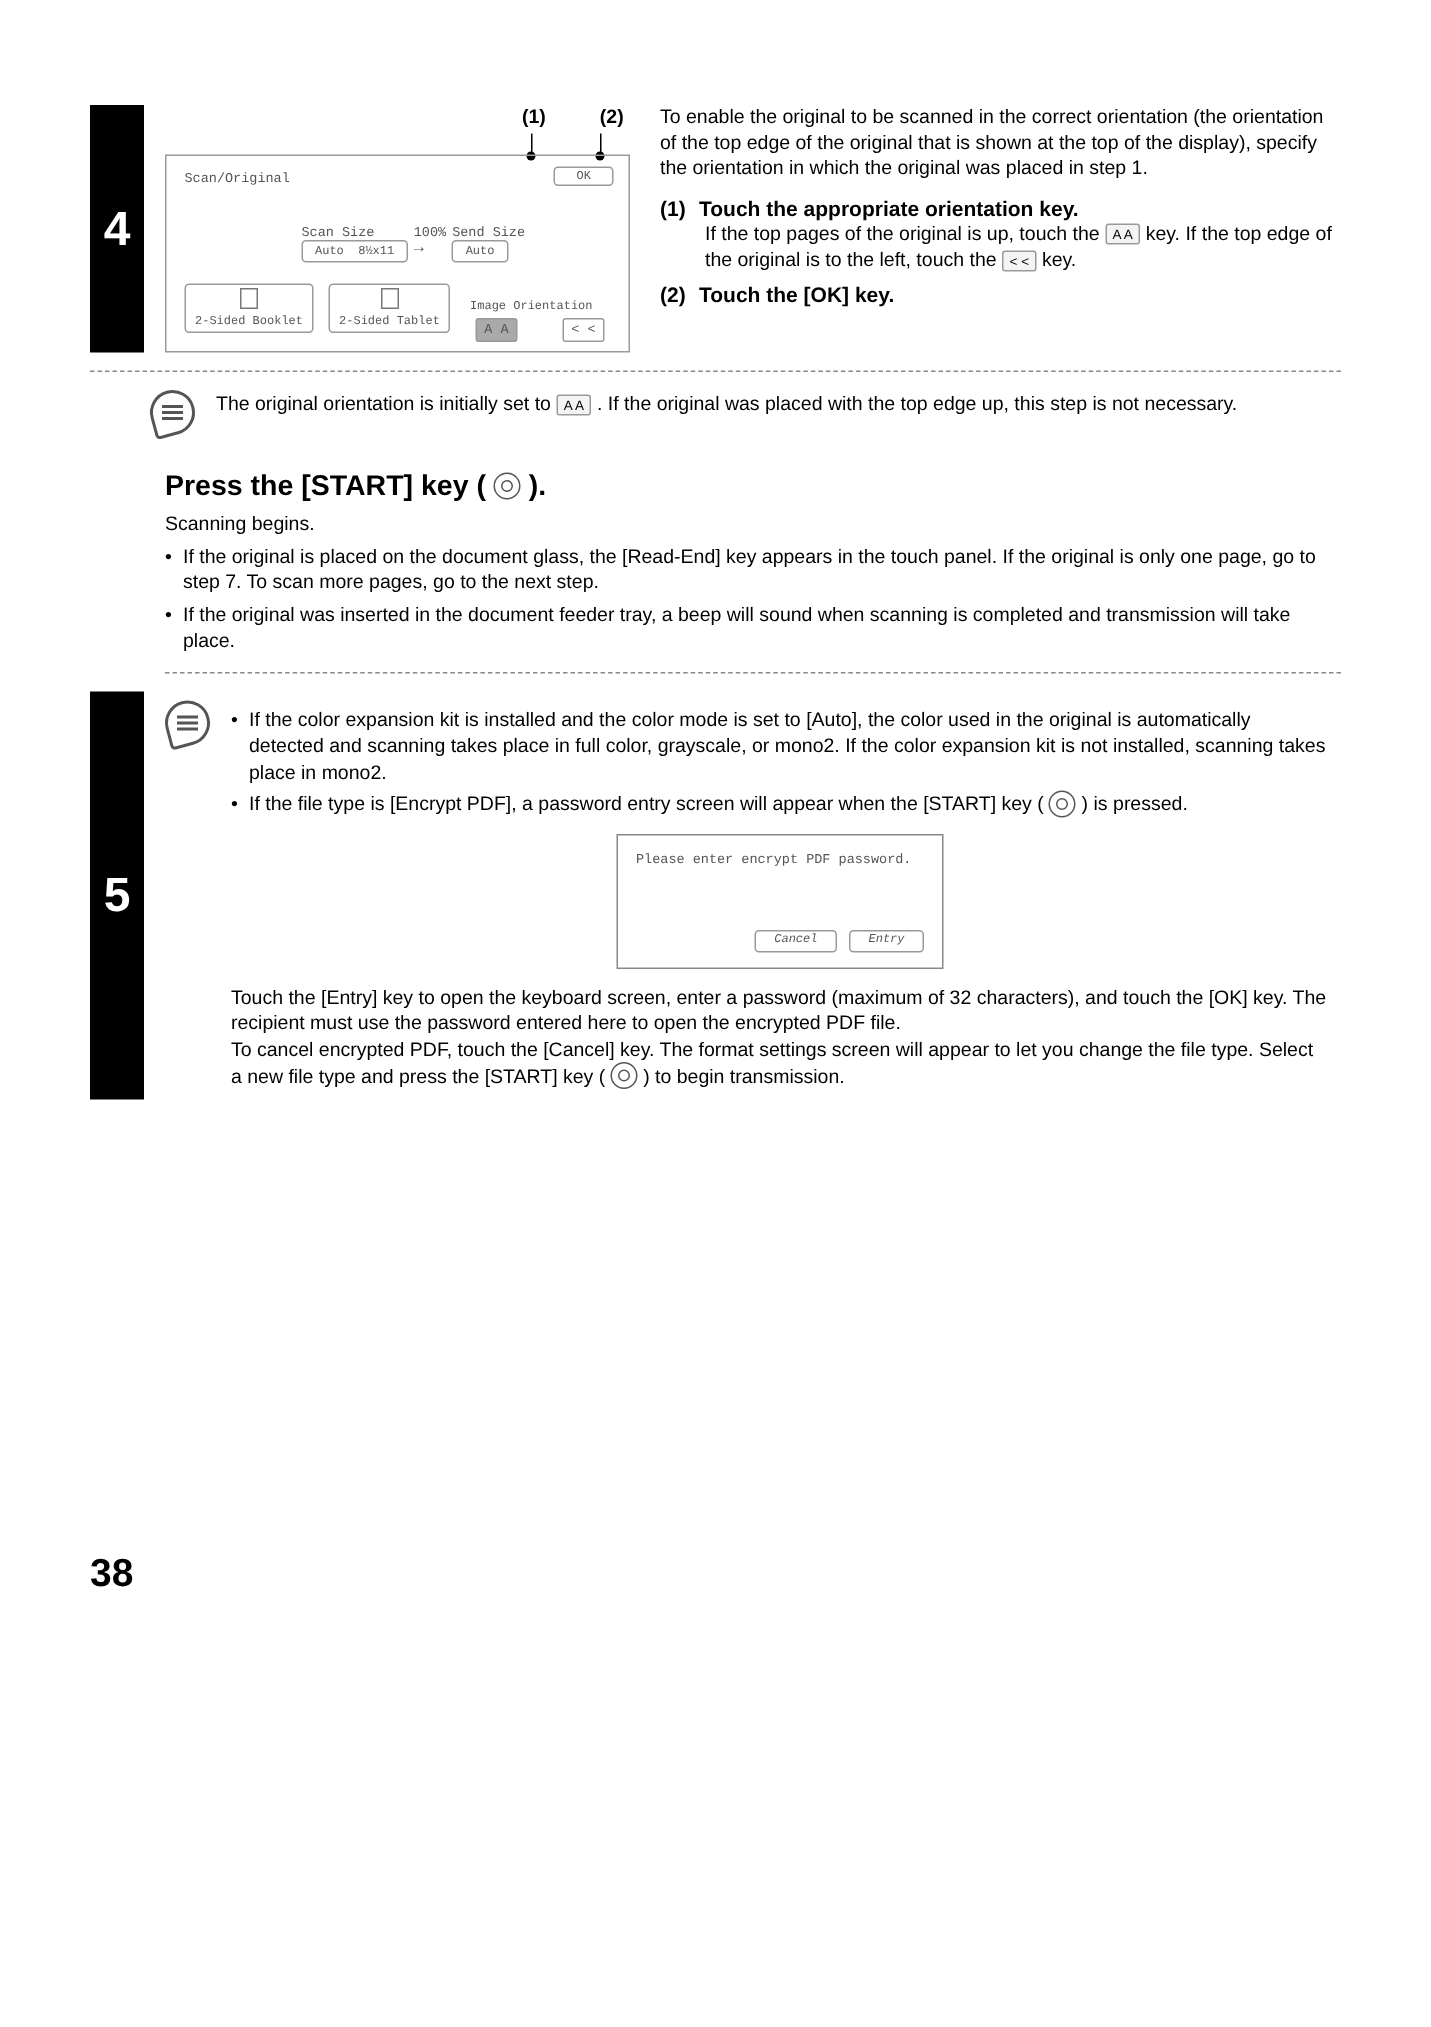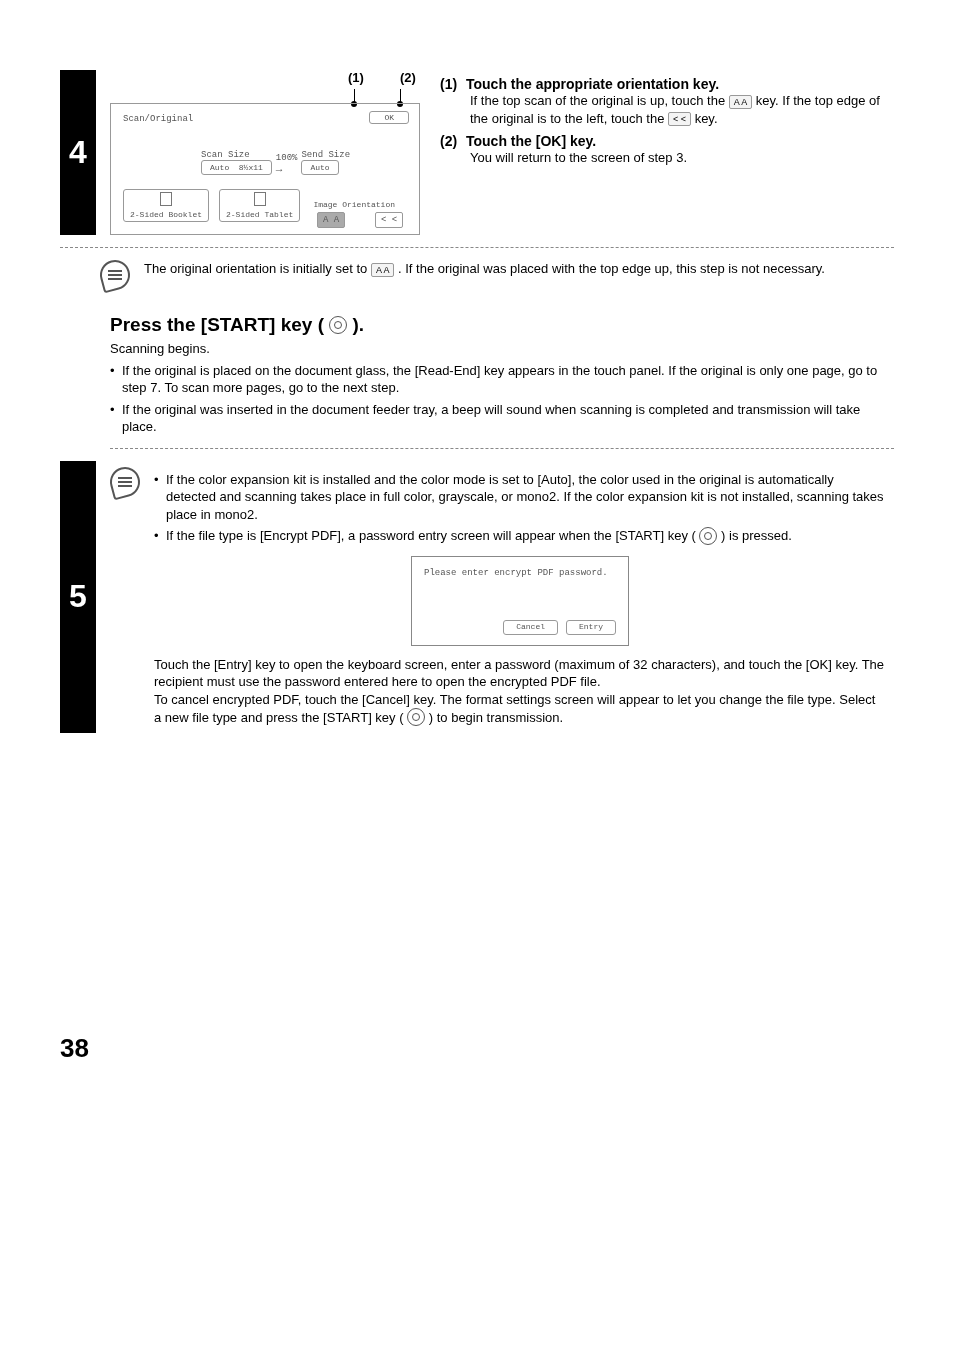--- a/index.html
+++ b/index.html
@@ -9,21 +9,21 @@
     .step-content { flex: 1; padding-left: 14px; }
     .two-col { display: flex; gap: 20px; }
     .panel-container { flex-shrink: 0; }
     .callouts { display: flex; gap: 36px; font-weight: bold; font-size: 13px; padding-left: 238px; padding-bottom: 4px; }
     .callout-lines { position: relative; height: 14px; }
     .cl { position: absolute; width: 1px; background: #000; height: 14px; }
     .cl-dot { position: absolute; width: 6px; height: 6px; border-radius: 50%; background:#000; top: 12px; }
     .panel { border: 1px solid #999; width: 310px; height: 132px; padding: 10px 12px; display: flex; flex-direction: column; font-family: "Courier New", monospace; font-size: 9px; color: #555; position: relative; }
     .panel-title { font-size: 9px; }
     .panel-ok { position: absolute; top: 7px; right: 10px; border: 1px solid #999; border-radius: 3px; padding: 1px 14px; font-size: 8px; }
-    .panel-mid { margin-top: 26px; margin-left: 78px; display:flex; align-items:flex-end; gap:4px;}
+    .panel-mid { margin-top: 26px; margin-left: 78px; display:flex; align-items:flex-start; gap:4px;}
     .size-btn { border: 1px solid #999; border-radius: 3px; padding: 2px 8px; font-size: 8px; display:inline-block;}
     .arrow-r { font-size: 11px; }
     .orient-label { position: absolute; right: 24px; top: 96px; font-size: 8px; }
     .orient-btns { position: absolute; right: 16px; top: 108px; display: flex; gap: 30px; }
     .orient-btn { border: 1px solid #999; border-radius: 2px; width: 28px; height: 16px; display: inline-flex; align-items:center; justify-content:center; font-size:9px;}
     .orient-btn.sel { background: #aaa; }
     .two-sided-row { position: absolute; left: 12px; bottom: 12px; display: flex; gap: 10px; }
     .two-sided-btn { border: 1px solid #999; border-radius: 3px; padding: 2px 6px; display: flex; align-items: center; gap: 4px; font-size: 8px; flex-direction: column; }
     .tiny-icon { width: 12px; height: 14px; border: 1px solid #777; display: inline-block; }
     .right-col { flex: 1; }
@@ -39,21 +39,21 @@
     .note-icon::after { content:""; width:14px; height:2px; background:#555; box-shadow: 0 4px 0 #555, 0 -4px 0 #555; transform: rotate(15deg);}
     .note-text { font-size: 13px; line-height: 1.35; }
     h3 { font-size: 19px; font-weight: bold; margin-top: 24px; }
     .start-key { display: inline-flex; align-items: center; justify-content: center; width: 18px; height: 18px; border: 1.5px solid #555; border-radius: 50%; vertical-align: middle; font-size: 10px; position: relative; top:-1px;}
     .start-key::after{content:""; width:6px; height:6px; border:1.5px solid #555; border-radius:50%; }
     .scan-body { font-size: 13px; line-height: 1.35; margin-top: 4px; }
     ul.bul { list-style: none; margin-top: 4px; }
     ul.bul > li { padding-left: 12px; position: relative; margin-bottom: 4px; }
     ul.bul > li::before { content: "•"; position: absolute; left: 0; }
     .pw-panel { border: 1px solid #888; width: 218px; height: 90px; margin: 10px auto; padding: 10px 12px; font-family: "Courier New", monospace; font-size: 9px; color: #555; display:flex; flex-direction:column; justify-content:space-between;}
-    .pw-btns { display: flex; justify-content: flex-end; gap: 8px; }
+    .pw-btns { display: flex; justify-content: flex-end; gap: 8px; font-style: italic; }
     .pw-btn { border: 1px solid #999; border-radius: 3px; padding: 1px 12px; font-size: 8px; }
     .page-num { text-align: left; font-size: 26px; font-weight: bold; margin-top: 300px; }
     .step5-content { padding: 6px 0 6px 14px; }
     .note-list { margin-left: 0; }
   </style>
 </head>
 <body>
 
 <div class="step-row">
   <div class="step-num">4</div>
@@ -98,26 +98,26 @@
                 <span>2-Sided Booklet</span>
               </span>
             <span class="two-sided-btn">
                 <span class="tiny-icon"></span>
                 <span>2-Sided Tablet</span>
               </span>
           </div>
         </div>
       </div>
       <div class="right-col">
+        <div class="para">To enable the original to be scanned in the correct orientation (the orientation of the top edge of the original that is shown at the top of the display), specify the orientation in which the original was placed in step 1.</div>
         <div class="substep-head"><span class="num">(1)</span><span>Touch the appropriate orientation key.</span></div>
         <div class="substep-body">
-          <span>If the top scan of the original is up, touch the </span><span class="inline-icon">A A</span><span> key. If the top edge of the original is to the left, touch the </span><span class="inline-icon">&lt; &lt;</span><span> key.</span>
+          <span>If the top pages of the original is up, touch the </span><span class="inline-icon">A A</span><span> key. If the top edge of the original is to the left, touch the </span><span class="inline-icon">&lt; &lt;</span><span> key.</span>
         </div>
         <div class="substep-head"><span class="num">(2)</span><span>Touch the [OK] key.</span></div>
-        <div class="substep-body">You will return to the screen of step 3.</div>
       </div>
     </div>
   </div>
 </div>
 
 <hr class="dashed-hr">
 
 <div class="note-row">
   <span class="note-icon"></span>
   <div class="note-text">

